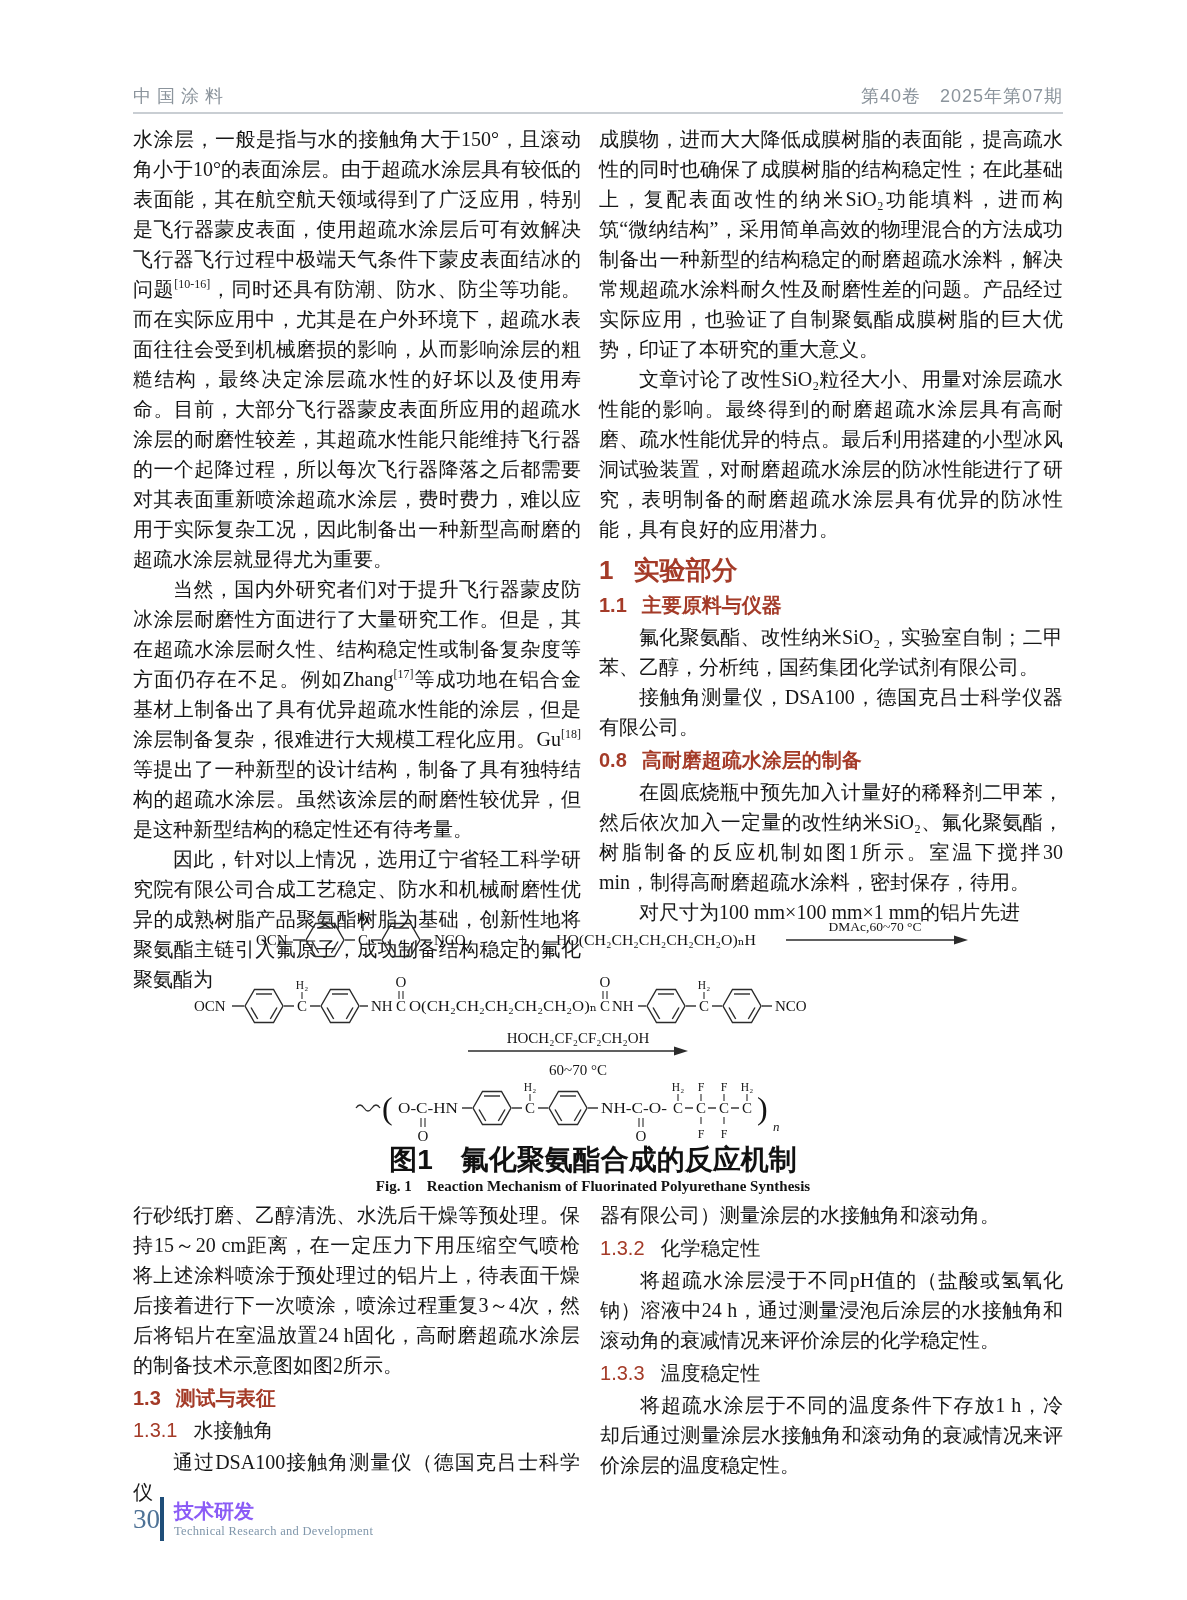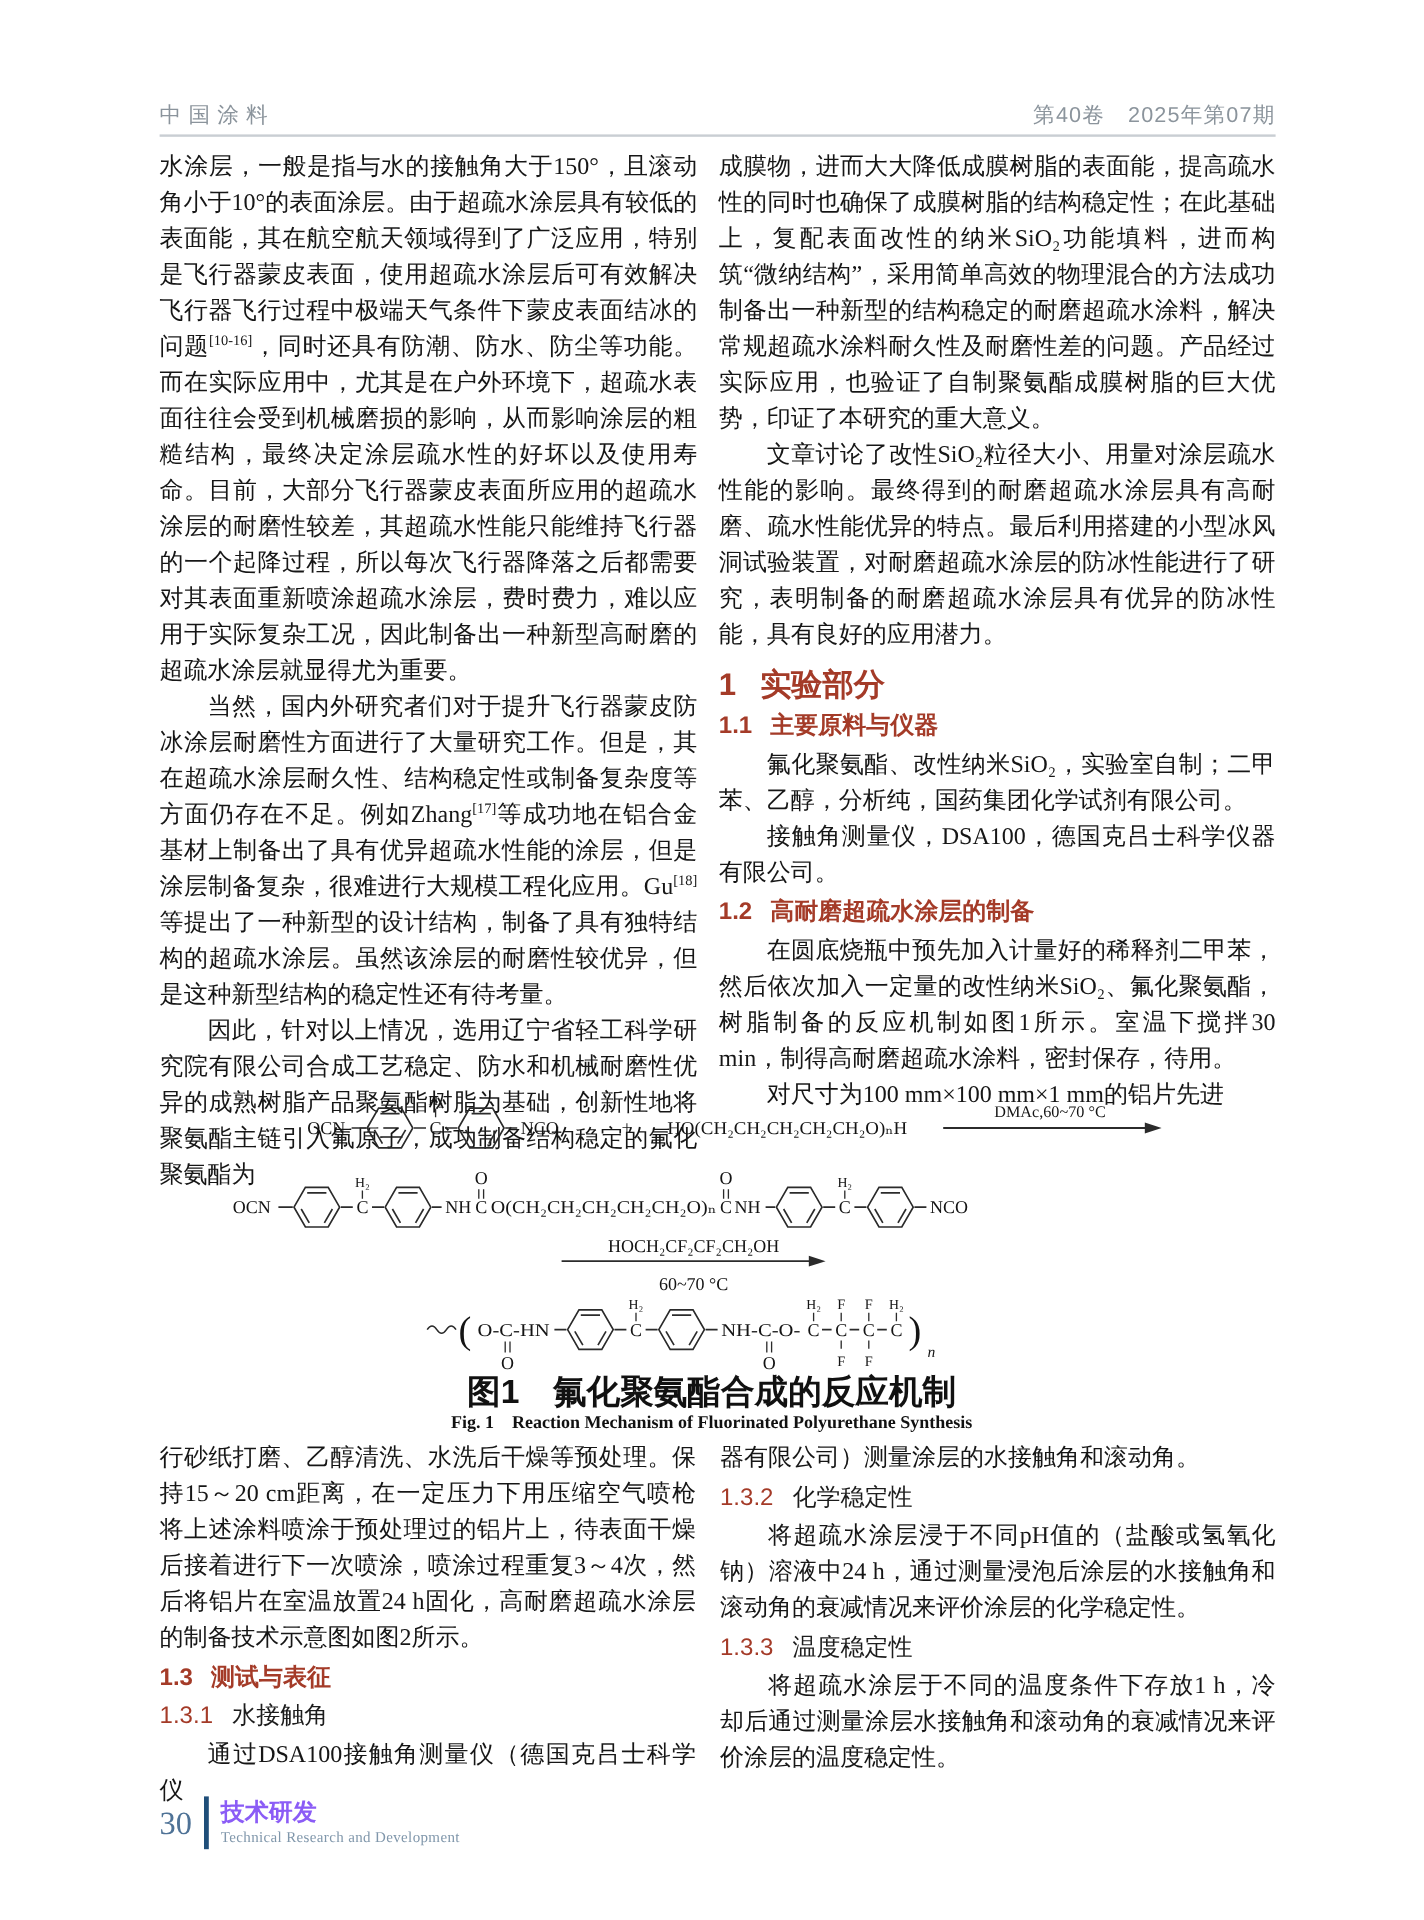--- a/index.html
+++ b/index.html
@@ -30,21 +30,21 @@
   .sec3 .num{color:#a43b28;}
   
   .figure{position:absolute;top:905px;left:118px;width:950px;text-align:center;}
   .figure svg{display:block;}
   .figure svg text{font-family:"Liberation Serif","DejaVu Serif",serif;fill:#141414;}
   .cap-cn{margin-top:3px;font-family:"Liberation Sans","DejaVu Sans",sans-serif;font-weight:700;
           font-size:28px;line-height:28px;color:#111;}
   .cap-en{font-family:"Liberation Serif","DejaVu Serif",serif;font-weight:700;font-size:15px;line-height:24px;color:#111;}
   
   .ftr{position:absolute;top:1497px;left:133px;display:flex;align-items:center;}
-  .ftr .pagenum{font-size:27px;color:#4e7296;margin-right:10px;font-family:"Liberation Serif","DejaVu Serif",serif;}
+  .ftr .pagenum{font-size:27px;color:#4e7296;font-family:"Liberation Serif","DejaVu Serif",serif;}
   .ftr .bar{width:4px;height:44px;background:#1f4e79;margin-right:10px;}
   .ftr .coltitles{display:flex;flex-direction:column;justify-content:center;}
   .ftr .cn{font-family:"Liberation Sans","DejaVu Sans",sans-serif;font-weight:700;font-size:20px;color:#8b5cf6;line-height:24px;}
   .ftr .en{font-size:12.5px;color:#8097ab;line-height:17px;letter-spacing:0.3px;}
 </style>
 </head>
 <body>
 
 <div class="page">
 
@@ -67,21 +67,21 @@
         <span class="num">1</span>
         <span class="ttl">实验部分</span>
       </div>
       <div class="sec2">
         <span class="num">1.1</span>
         <span class="ttl">主要原料与仪器</span>
       </div>
       <p class="body indent">氟化聚氨酯、改性纳米SiO₂，实验室自制；二甲苯、乙醇，分析纯，国药集团化学试剂有限公司。</p>
       <p class="body indent">接触角测量仪，DSA100，德国克吕士科学仪器有限公司。</p>
       <div class="sec2">
-        <span class="num">1.2</span>
+        <span class="num">0.8</span>
         <span class="ttl">高耐磨超疏水涂层的制备</span>
       </div>
       <p class="body indent">在圆底烧瓶中预先加入计量好的稀释剂二甲苯，然后依次加入一定量的改性纳米SiO₂、氟化聚氨酯，树脂制备的反应机制如图1所示。室温下搅拌30 min，制得高耐磨超疏水涂料，密封保存，待用。</p>
       <p class="body indent">对尺寸为100 mm×100 mm×1 mm的铝片先进</p>
     </div>
   </div>
 
   <div class="figure">
     <svg width="950" height="238" viewBox="0 0 950 238">
       <defs>

